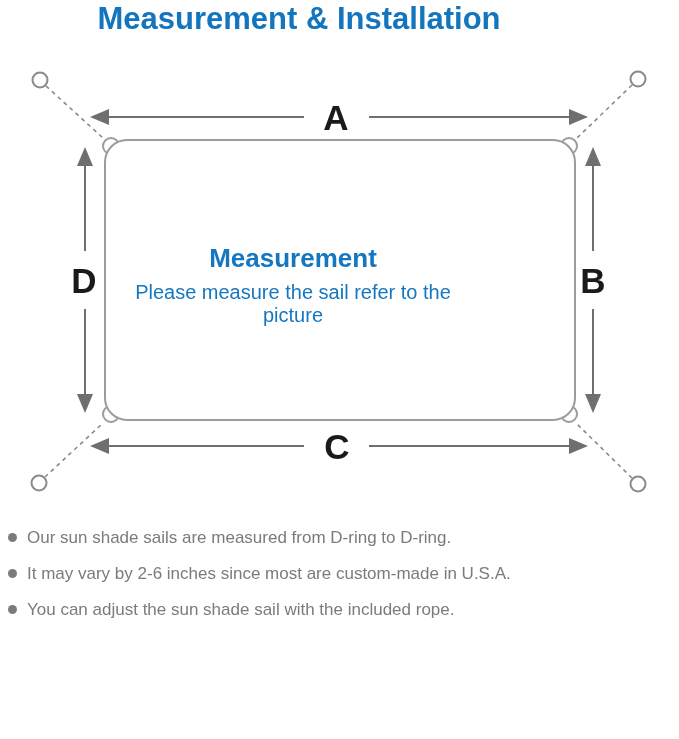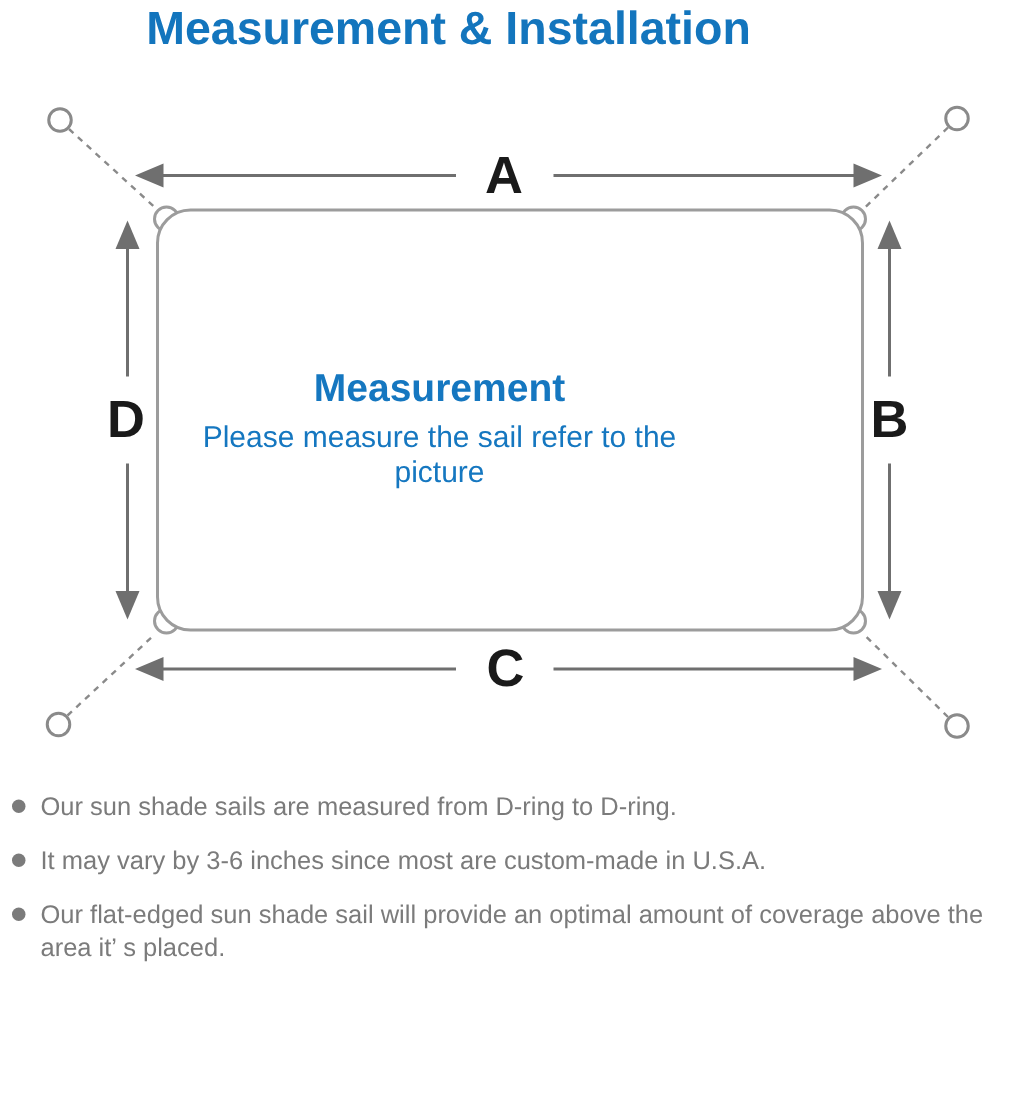--- a/index.html
+++ b/index.html
@@ -151,23 +151,23 @@
 <div class="notes">
   <ul>
 
       <li>
         <span class="bullet-dot"></span>
         <span class="note-text">Our sun shade sails are measured from D-ring to D-ring.</span>
       </li>
 
       <li>
         <span class="bullet-dot"></span>
-        <span class="note-text">It may vary by 3-6 inches since most are custom-made in U.S.A.</span>
+        <span class="note-text">It may vary by 2-6 inches since most are custom-made in U.S.A.</span>
       </li>
-
 
 
       <li>
         <span class="bullet-dot"></span>
-        <span class="note-text">Our flat-edged sun shade sail will provide an optimal amount of coverage above the area it’ s placed.</span>
+        <span class="note-text">You can adjust the sun shade sail with the included rope.</span>
       </li>
+
     </ul>
 </div>
 
 </body></html>

